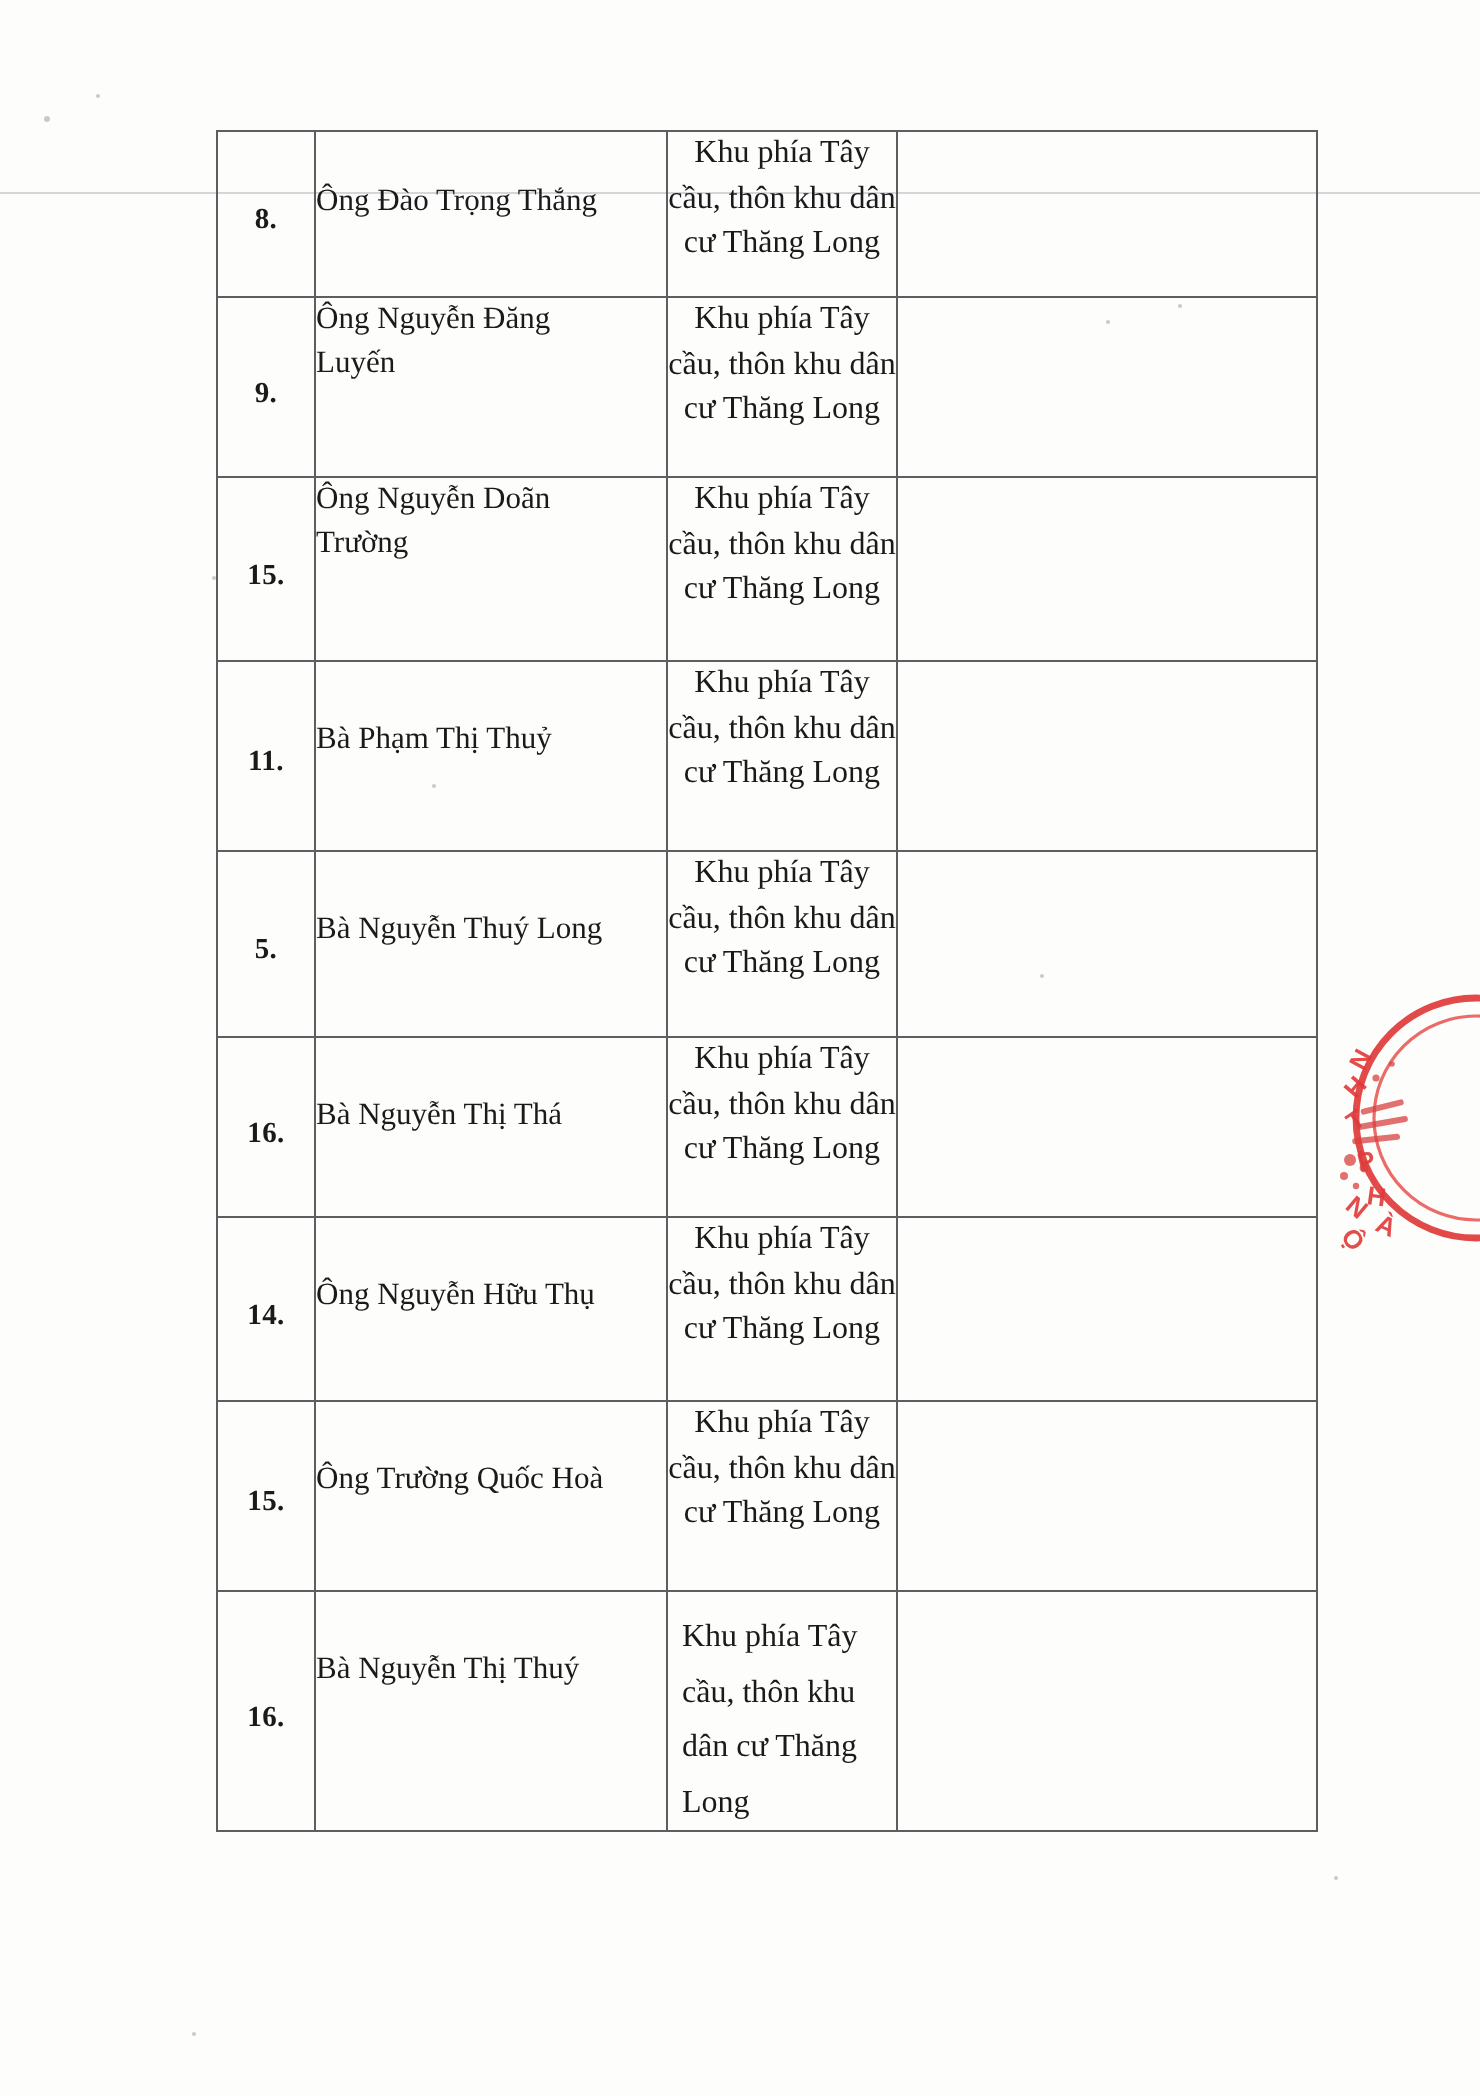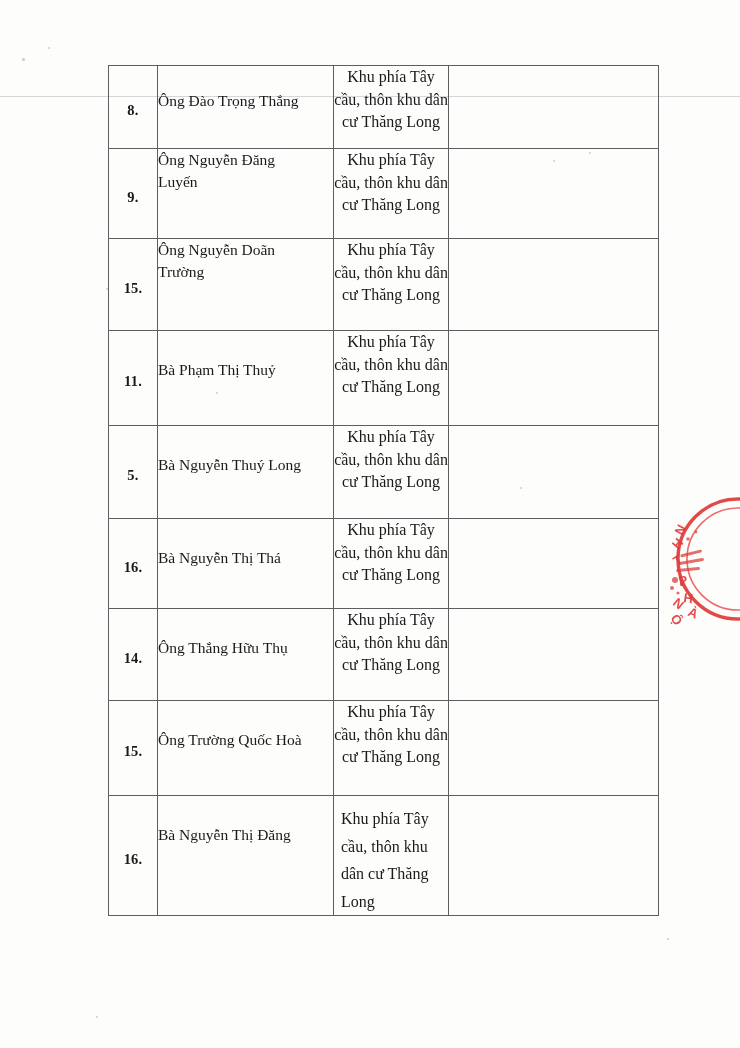--- a/index.html
+++ b/index.html
@@ -193,39 +193,39 @@
         </td>
         <td class="cell-name">Bà Nguyễn Thị Thá</td>
         <td class="cell-addr">Khu phía Tây cầu, thôn khu dân cư Thăng Long</td>
         <td class="cell-blank"></td>
       </tr>
 
       <tr class="r14" style="height:92px;">
         <td class="row-idx">
           <span class="idx-inner">14.</span>
         </td>
-        <td class="cell-name">Ông Thắng Hữu Thụ</td>
+        <td class="cell-name">Ông Nguyễn Hữu Thụ</td>
         <td class="cell-addr">Khu phía Tây cầu, thôn khu dân cư Thăng Long</td>
         <td class="cell-blank"></td>
       </tr>
 
       <tr class="r15" style="height:95px;">
         <td class="row-idx">
           <span class="idx-inner">15.</span>
         </td>
         <td class="cell-name">Ông Trường Quốc Hoà</td>
         <td class="cell-addr">Khu phía Tây cầu, thôn khu dân cư Thăng Long</td>
         <td class="cell-blank"></td>
       </tr>
 
       <tr class="r16" style="height:103px;">
         <td class="row-idx">
           <span class="idx-inner">16.</span>
         </td>
-        <td class="cell-name">Bà Nguyễn Thị Đăng</td>
+        <td class="cell-name">Bà Nguyễn Thị Thuý</td>
         <td class="cell-addr">Khu phía Tây cầu, thôn khu dân cư Thăng Long</td>
         <td class="cell-blank"></td>
       </tr>
 
     </tbody>
   </table>
 
   <div class="stamp-wrap">
     <svg class="stamp-svg" width="160" height="135" viewBox="0 0 160 135" xmlns="http://www.w3.org/2000/svg">
       <g fill="none" stroke="#e03a3a" stroke-width="3.4" opacity="0.92">

